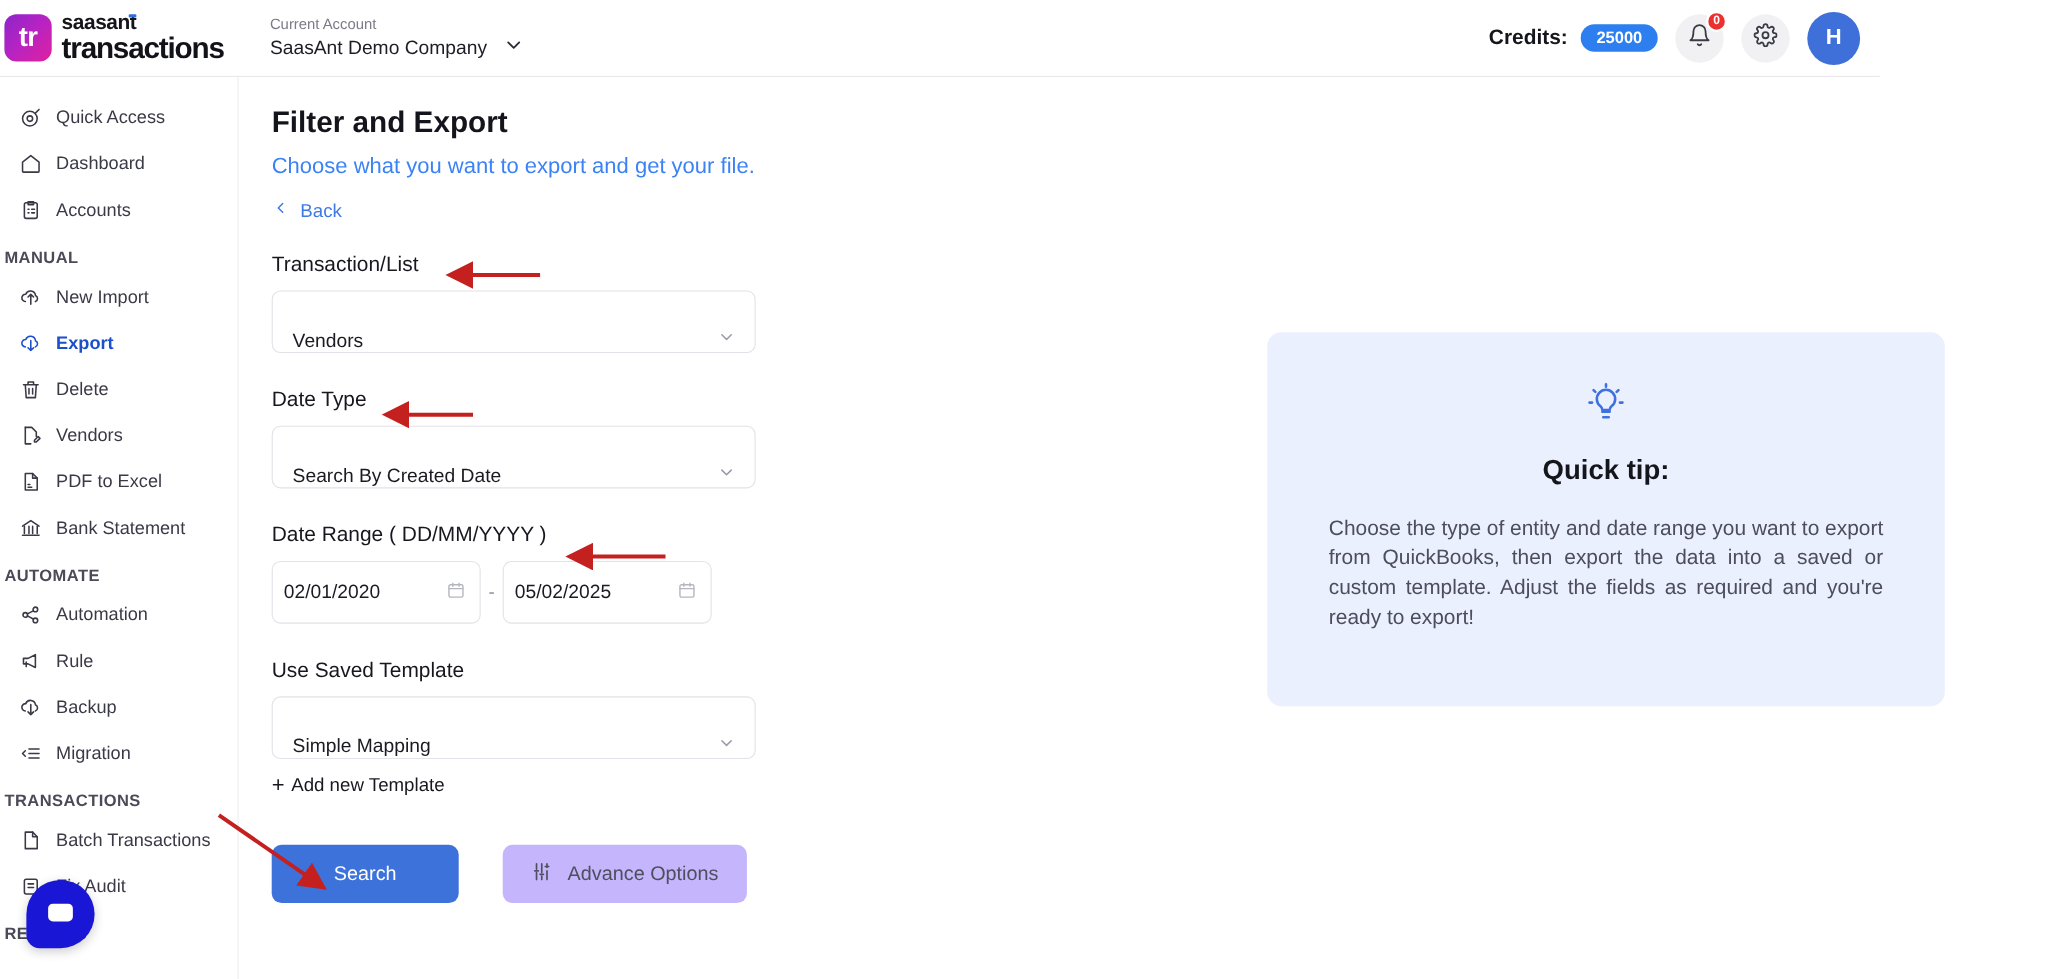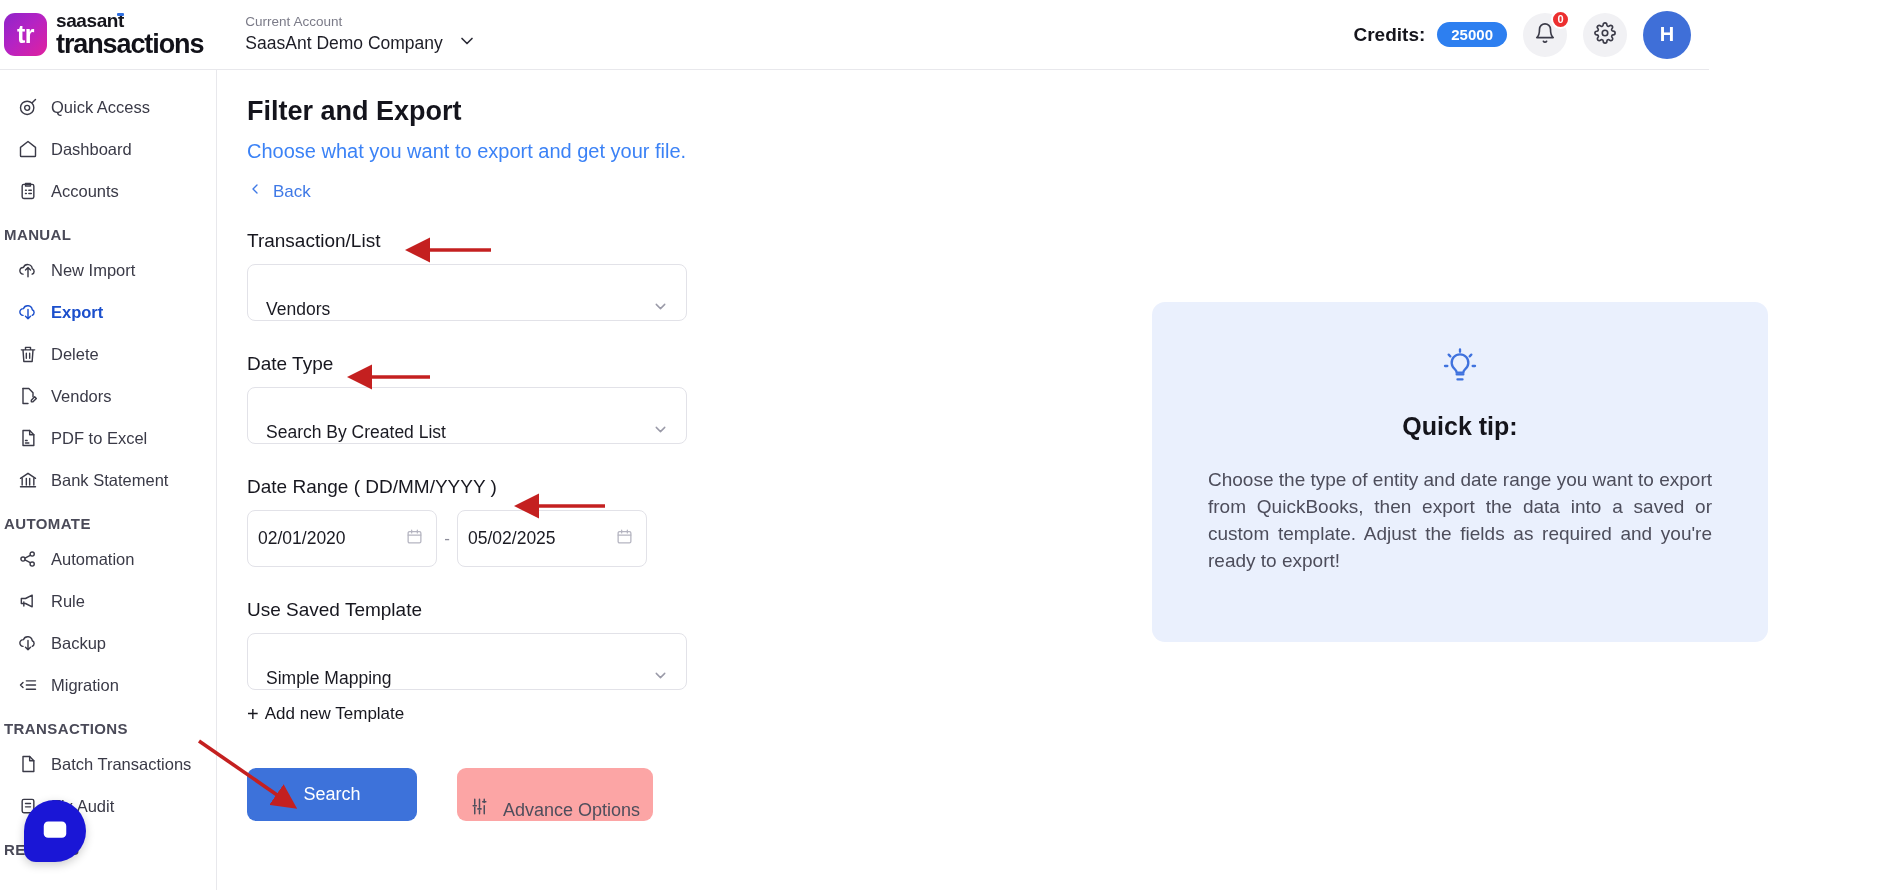--- a/index.html
+++ b/index.html
@@ -136,23 +136,23 @@
   .add-tpl .plus { font-size: 20px; line-height: 1; }
 
   .btn-row { display: flex; align-items: center; gap: 40px; margin-top: 44px; }
   .btn-search {
     width: 170px; height: 53px; border-radius: 9px;
     background: #3d72da; color: #fff; font-size: 18px;
     display: flex; align-items: center; justify-content: center;
     cursor: pointer; border: none;
   }
   .btn-adv {
-    height: 53px; border-radius: 9px; background: #fca5a5; color: #4e4e5c;
-    font-size: 18px; display: flex; align-items: flex-end; gap: 14px;
-    padding: 0 13px; cursor: pointer; border: none;
+    height: 53px; border-radius: 9px; background: #c4b5fd; color: #4e4e5c;
+    font-size: 18px; display: flex; align-items: center; gap: 14px;
+    padding: 0 26px; cursor: pointer; border: none;
   }
 
   
   .tip-card {
     position: absolute; left: 935px; top: 232px;
     width: 616px; height: 340px;
     background: #eaf0fd; border-radius: 13px;
     padding: 44px 56px 0 56px; text-align: center;
   }
   .tip-title { font-size: 25px; font-weight: 700; color: #15151c; margin-top: 22px; }
@@ -418,21 +418,21 @@
           <svg width="17" height="17" viewBox="0 0 24 24" fill="none" stroke="currentColor" stroke-width="2" stroke-linecap="round" stroke-linejoin="round">
               <polyline points="6 9 12 15 18 9"></polyline>
             </svg>
         </span>
       </div>
     </div>
 
     <div class="field-group">
       <div class="field-label">Date Type</div>
       <div class="select-box">
-        <span>Search By Created List</span>
+        <span>Search By Created Date</span>
         <span class="chev">
           <svg width="17" height="17" viewBox="0 0 24 24" fill="none" stroke="currentColor" stroke-width="2" stroke-linecap="round" stroke-linejoin="round">
               <polyline points="6 9 12 15 18 9"></polyline>
             </svg>
         </span>
       </div>
     </div>
 
     <div class="field-group">
       <div class="field-label">Date Range ( DD/MM/YYYY )</div>

